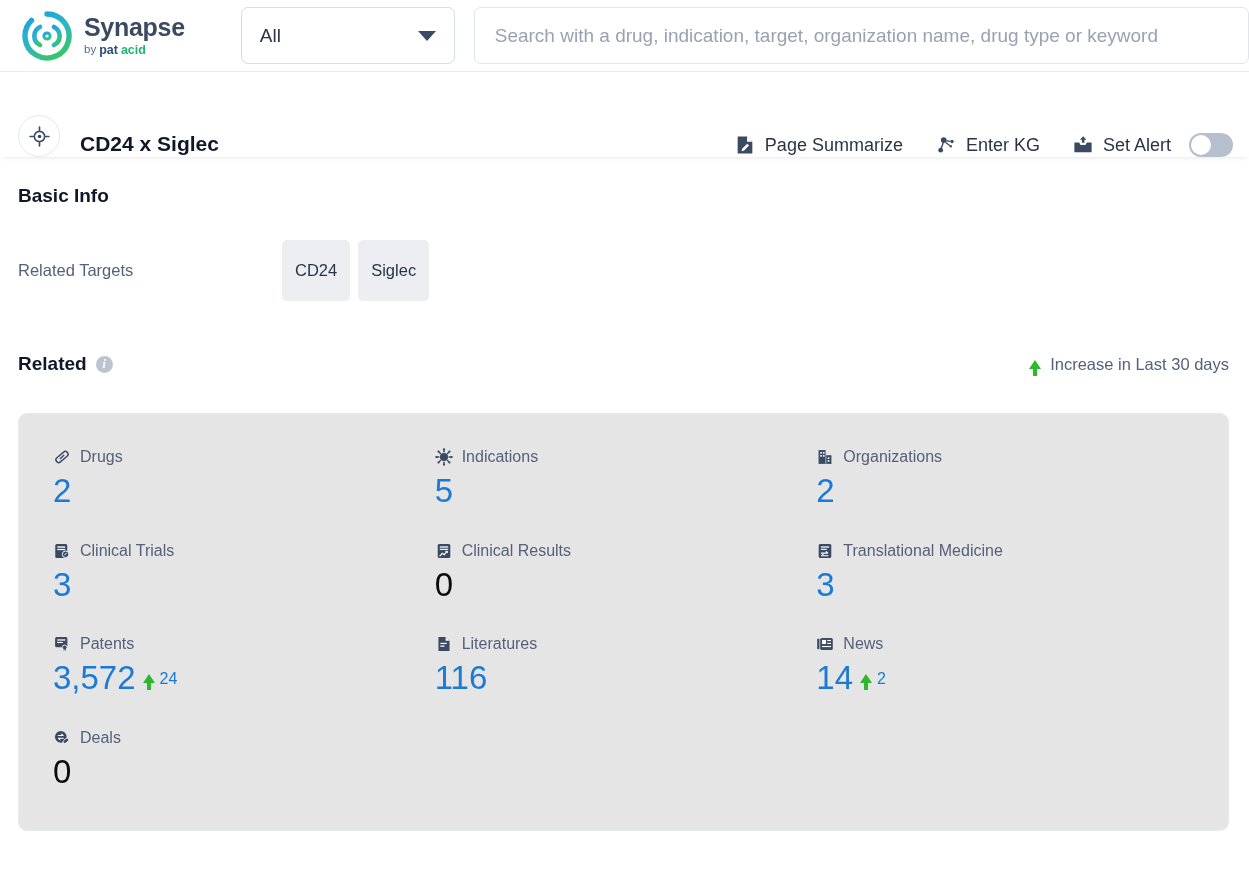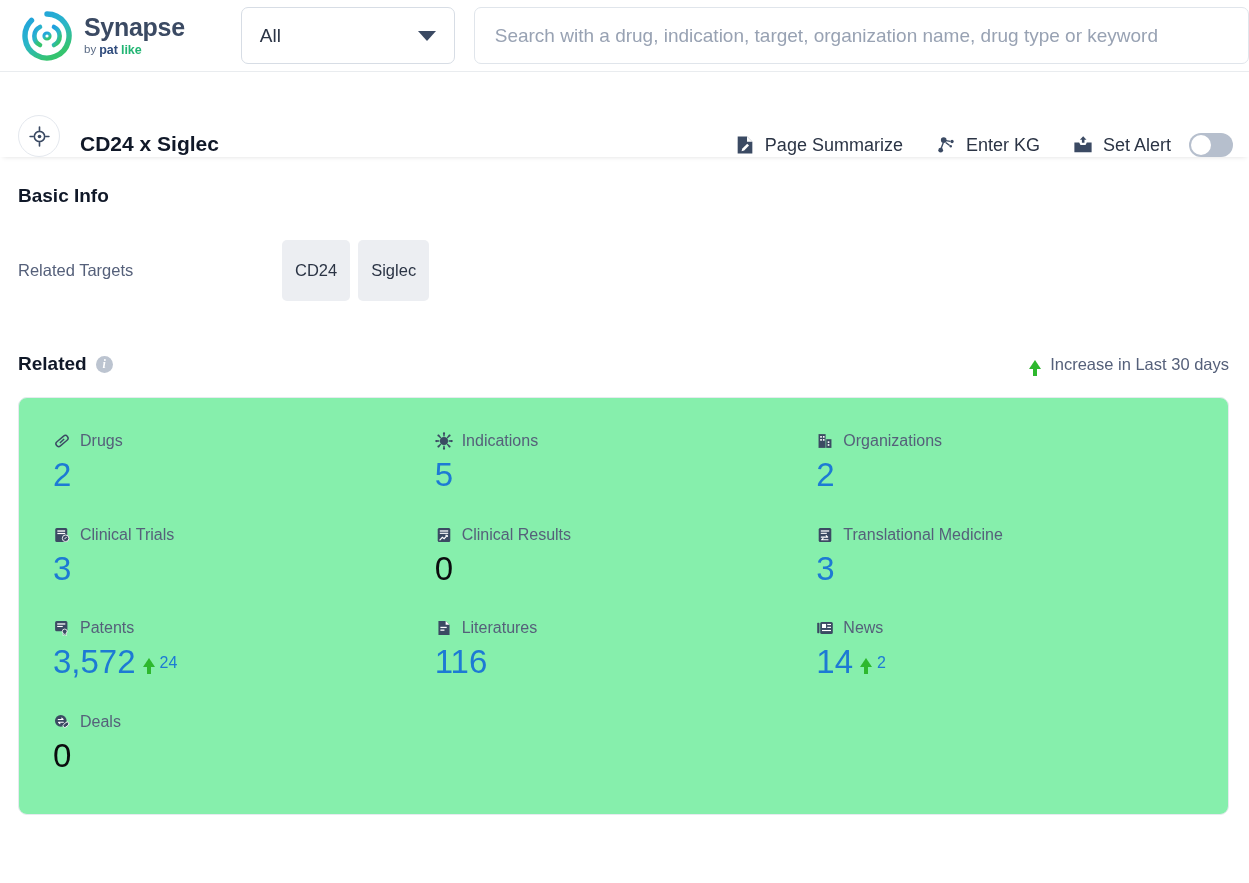--- a/index.html
+++ b/index.html
@@ -155,24 +155,24 @@
     border-right: 6px solid transparent;
     border-bottom: 9px solid #2eb82e;
   }
   .arrow-up::after {
     content: ""; position: absolute;
     left: -2px; top: 9px; width: 4px; height: 7px; background: #2eb82e;
   }
 
   
   .card {
-    margin-top: 22px;
+    margin-top: 38px;
     border: 1px solid #e6eaef;
     border-radius: 9px;
-    background: #86efac;
+    background: #e5e5e5;
     padding: 34px 30px 40px 34px;
     display: grid;
     grid-template-columns: repeat(3, 1fr);
     row-gap: 33px;
   }
   .stat { display: flex; flex-direction: column; }
   .stat-head { display: flex; align-items: center; gap: 9px; }
   .stat-label { font-size: 16px; color: #55607a; }
   .stat-valrow { display: flex; align-items: center; gap: 7px; margin-top: 8px; }
   .stat-value {
@@ -204,21 +204,21 @@
         <path d="M18 16 a10 10 0 0 0 0 18" fill="none" stroke="url(#lg)" stroke-width="4.6" stroke-linecap="round"></path>
         <path d="M32 16 a10 10 0 0 1 0 18" fill="none" stroke="url(#lg)" stroke-width="4.6" stroke-linecap="round"></path>
         <circle cx="25" cy="25" r="3.1" fill="none" stroke="url(#lg)" stroke-width="3"></circle>
       </svg>
     </span>
     <span class="brand-text">
       <span class="brand-name">Synapse</span>
       <span class="brand-sub">
         <span class="by">by</span>
           <span class="pat">pat</span>
-          <span class="snap">like</span>
+          <span class="snap">acid</span>
       </span>
     </span>
   </div>
 
   <div class="select-wrap">
     <span class="select-value">All</span>
     <span class="caret"></span>
   </div>
 
   <div class="search-wrap">

